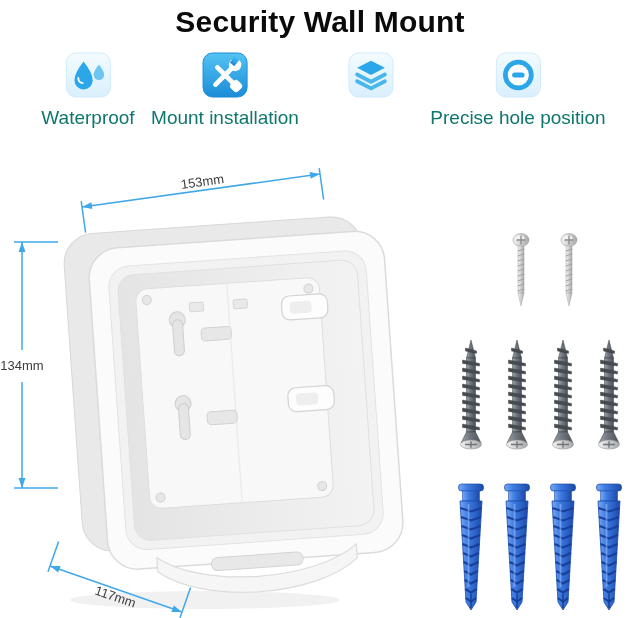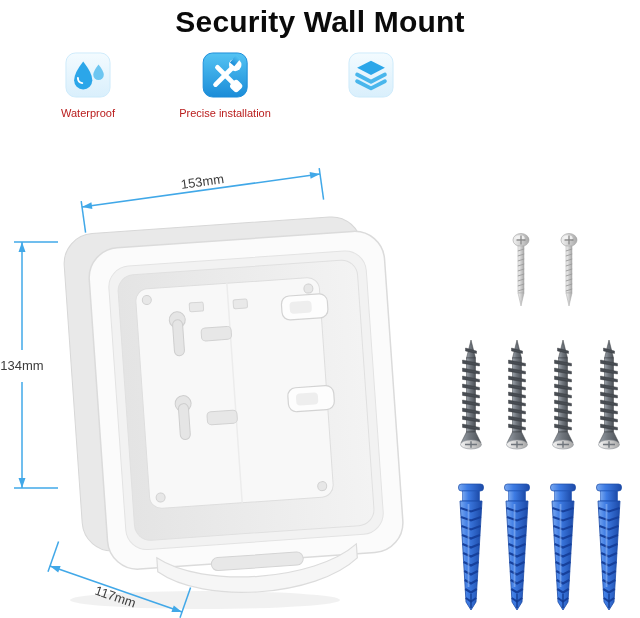--- a/index.html
+++ b/index.html
@@ -3,21 +3,21 @@
 <meta charset="utf-8">
 <style>
   html,body{margin:0;padding:0;background:#fff;}
   #stage{position:relative;width:640px;height:618px;background:#fff;overflow:hidden;
          font-family:"Liberation Sans",sans-serif;}
   .title{position:absolute;top:5px;left:0;right:0;text-align:center;
          font-size:30px;font-weight:bold;color:#0a0a0a;letter-spacing:.2px;}
   .feature{position:absolute;top:52px;display:flex;flex-direction:column;align-items:center;
            gap:9px;transform:translateX(-50%);}
   .feature .ico{width:46px;height:46px;}
-  .feature .label{font-size:11px;color:#b91c1c;white-space:nowrap;}
+  .feature .label{font-size:19px;color:#0f766e;white-space:nowrap;}
   #scene{position:absolute;top:0;left:0;}
   svg text{font-family:"Liberation Sans",sans-serif;}
   .dimlabel{font-size:13px;fill:#3c3c3c;}
 </style>
 </head>
 <body>
 
 <div id="stage">
 
   <svg width="0" height="0" style="position:absolute" aria-hidden="true">
@@ -178,26 +178,34 @@
 
   <div class="feature" style="left:225px">
     <svg class="ico" viewBox="0 0 48 48">
       <rect x="1" y="1" width="46" height="46" rx="10" fill="url(#toolBg)" stroke="#1b8cd8"></rect>
       <line x1="34" y1="34" x2="16" y2="16" stroke="#ffffff" stroke-width="5" stroke-linecap="round"></line>
       <rect x="30" y="30" width="11" height="11" rx="3.5" fill="#ffffff" transform="rotate(45 35.5 35.5)"></rect>
       <line x1="14" y1="34" x2="31" y2="17" stroke="#ffffff" stroke-width="5" stroke-linecap="round"></line>
       <circle cx="34.5" cy="13.5" r="6.5" fill="#ffffff"></circle>
       <rect x="31.5" y="4" width="6" height="10" fill="url(#toolBg)" transform="rotate(40 34.5 9)"></rect>
     </svg>
-    <div class="label">Precise installation</div>
+    <div class="label">Mount installation</div>
   </div>
 
   <div class="feature" style="left:371px">
     <svg class="ico" viewBox="0 0 48 48">
       <rect x="1" y="1" width="46" height="46" rx="10" fill="url(#icoBg)" stroke="#cdeafb"></rect>
       <polygon points="24,9 38.5,16.5 24,24 9.5,16.5" fill="#2ba6e9"></polygon>
       <path d="M9.5,23.5 L24,31 L38.5,23.5" stroke="#49b6ec" stroke-width="4" fill="none" stroke-linecap="round" stroke-linejoin="round"></path>
       <path d="M9.5,30.5 L24,38 L38.5,30.5" stroke="#49b6ec" stroke-width="4" fill="none" stroke-linecap="round" stroke-linejoin="round"></path>
     </svg>
   </div>
 
+  <div class="feature" style="left:518px">
+    <svg class="ico" viewBox="0 0 48 48">
+      <rect x="1" y="1" width="46" height="46" rx="10" fill="url(#icoBg)" stroke="#cdeafb"></rect>
+      <circle cx="24" cy="24" r="13.5" fill="#ffffff" stroke="#2ba6e9" stroke-width="5"></circle>
+      <rect x="17.5" y="21.3" width="13" height="5.4" rx="2.7" fill="#2ba6e9"></rect>
+    </svg>
+    <div class="label">Precise hole position</div>
+  </div>
 
 </div>
 
 </body></html>

